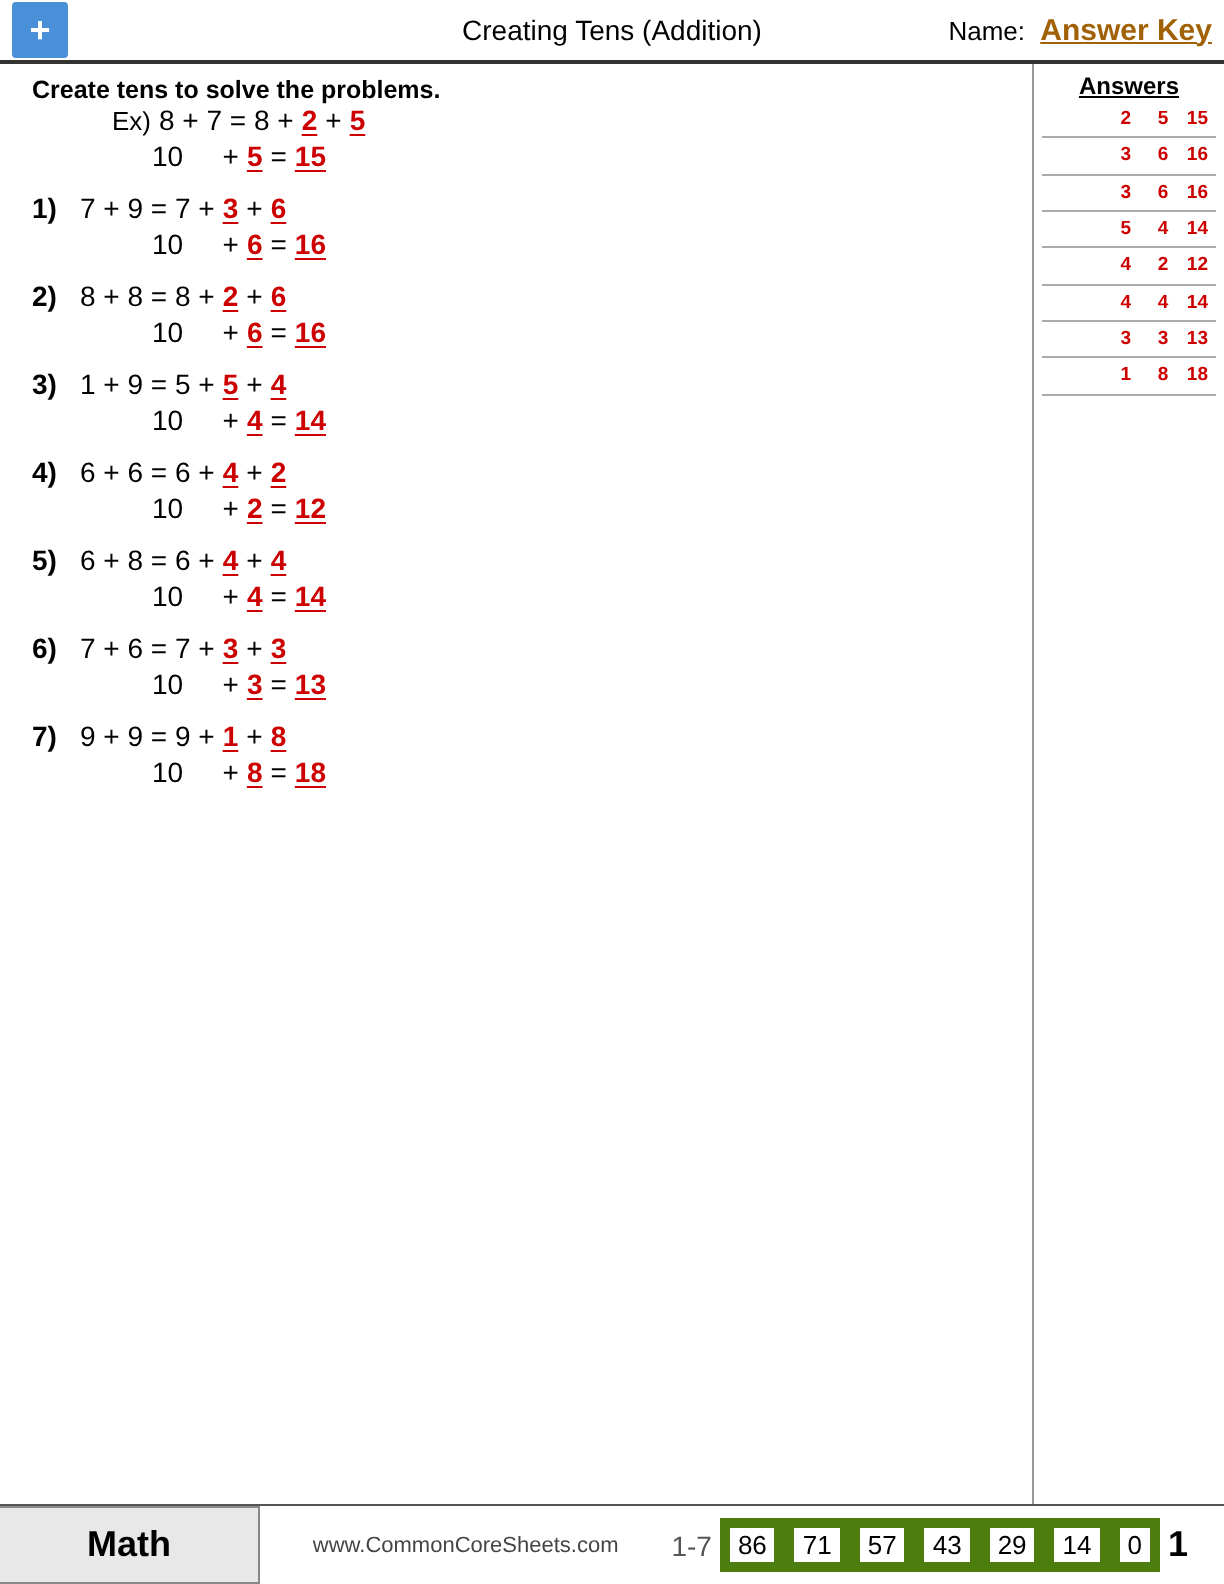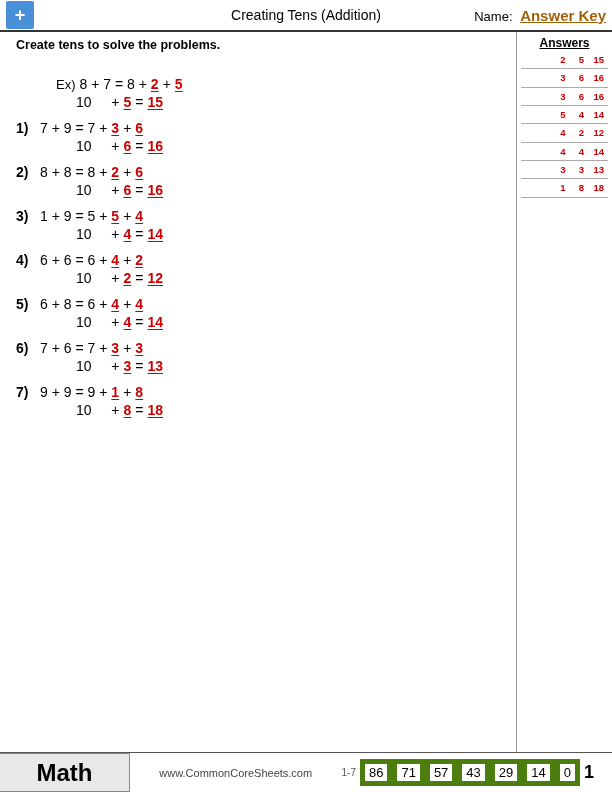--- a/index.html
+++ b/index.html
@@ -63,21 +63,21 @@
     
     .content {
       flex: 1;
       padding: 6px 16px;
       border-right: 1px solid #999;
     }
 
     .instructions {
       font-weight: bold;
       font-size: 12.5px;
-      margin-bottom: 24px;
+      margin-bottom: 0;
     }
 
     .problem-block {
       margin-bottom: 10px;
     }
 
     .problem-line {
       display: flex;
       align-items: baseline;
       font-size: 14px;
@@ -165,21 +165,21 @@
     .footer-math-box {
       background: #e8e8e8;
       border: 1px solid #888;
       border-left: none;
       height: 100%;
       width: 130px;
       display: flex;
       align-items: center;
       justify-content: center;
       font-weight: bold;
-      font-size: 24px;
+      font-size: 18px;
     }
 
     .footer-center {
       flex: 1;
       text-align: center;
       font-size: 11px;
       color: #444;
     }
 
     .footer-page {
@@ -189,21 +189,21 @@
     }
 
     .stat-cell {
       padding: 1px 4px;
       border: 5px solid #4d7c0f;
       text-align: center;
       min-width: 20px;
     }
 
     .stat-label {
-      font-size: 10px;
+      font-size: 14px;
       color: #555;
     }
 
     .footer-right {
       display: flex;
       align-items: center;
       gap: 4px;
       padding-right: 8px;
     }
   </style>

